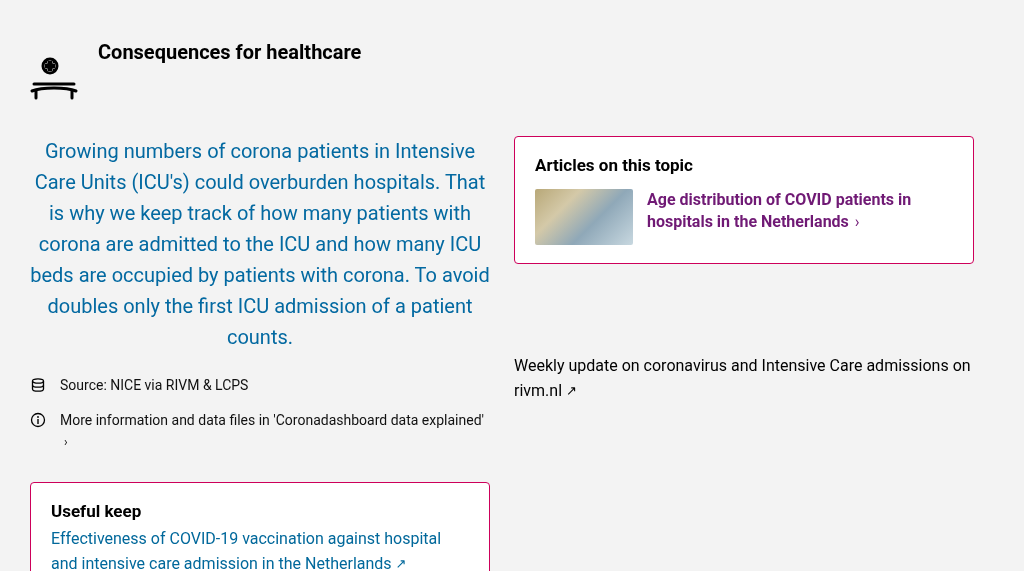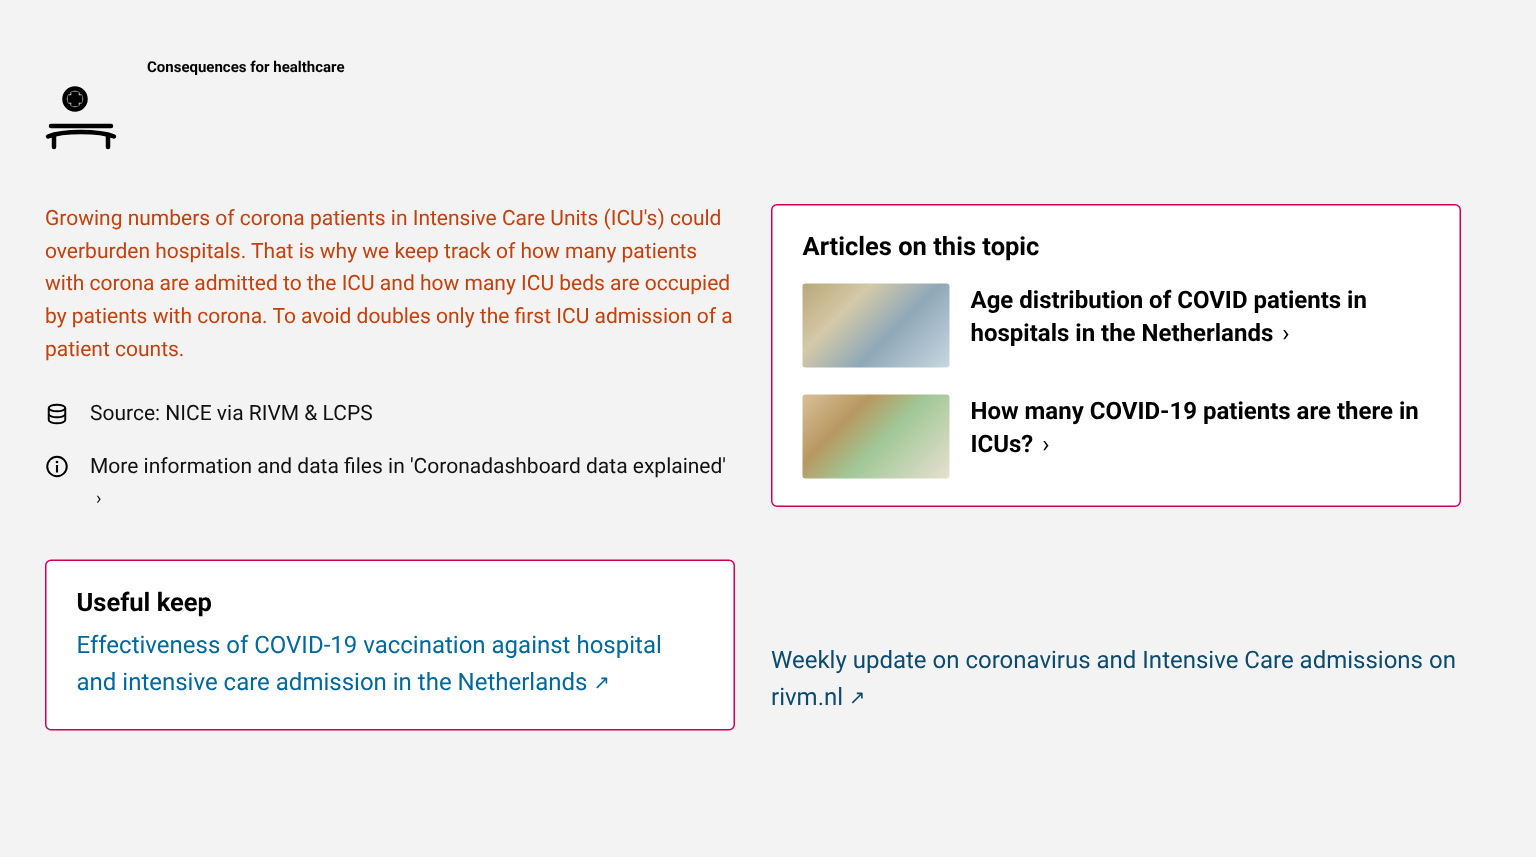--- a/index.html
+++ b/index.html
@@ -15,21 +15,21 @@
       display: flex;
       align-items: flex-start;
       gap: 20px;
       margin-bottom: 28px;
     }
     .header-icon {
       width: 48px;
       margin-top: 16px;
     }
     .header-text .category {
-      font-size: 10px;
+      font-size: 20px;
       font-weight: 700;
       margin-bottom: 2px;
     }
     .header-text .page-title {
       font-size: 36px;
       font-weight: 700;
       letter-spacing: -0.5px;
     }
     .content {
       display: flex;
@@ -37,24 +37,25 @@
     }
     .left-col {
       flex: 1;
       max-width: 460px;
     }
     .right-col {
       flex: 1;
       max-width: 460px;
     }
     .intro-text {
-      font-size: 14px;
+      font-size: 20px;
       line-height: 1.55;
       margin-bottom: 22px;
-      color: #c2410c;
+      color: #0369a1;
+      text-align: center;
     }
     .meta-list {
       list-style: none;
     }
     .meta-item {
       display: flex;
       align-items: flex-start;
       gap: 14px;
       font-size: 14px;
       line-height: 1.5;
@@ -113,34 +114,34 @@
       width: 98px;
       height: 56px;
       flex-shrink: 0;
       background: linear-gradient(135deg, #b8a878 0%, #d4c9a8 30%, #8fa8b8 60%, #c8d8e0 100%);
       border-radius: 2px;
     }
     .article-thumb.thumb2 {
       background: linear-gradient(135deg, #d8c09a 0%, #b89860 30%, #a0c898 55%, #e8e0d0 100%);
     }
     .article-link {
-      color: #000000;
+      color: #701a75;
       font-weight: 700;
       font-size: 16px;
       line-height: 1.4;
       cursor: pointer;
     }
     .article-link .chevron {
       font-weight: 400;
       margin-left: 2px;
     }
     .weekly-update {
       font-size: 16px;
       line-height: 1.55;
-      color: #0c4a6e;
+      color: #000000;
       cursor: pointer;
       margin-top: 90px;
     }
   </style>
 </head>
 <body>
 
 <div class="header">
   <div class="header-icon">
     <svg viewBox="0 0 48 48" width="48" height="48">
@@ -200,25 +201,19 @@
     <div class="card articles-card">
       <div class="card-title">Articles on this topic</div>
 
       <div class="article-item">
         <div class="article-thumb"></div>
         <div class="article-link">
           <span>Age distribution of COVID patients in hospitals in the Netherlands</span> <span class="chevron">›</span>
         </div>
       </div>
 
-      <div class="article-item">
-        <div class="article-thumb thumb2"></div>
-        <div class="article-link">
-          <span>How many COVID-19 patients are there in ICUs?</span> <span class="chevron">›</span>
-        </div>
-      </div>
     </div>
 
     <div class="weekly-update">
       <span>Weekly update on coronavirus and Intensive Care admissions on rivm.nl</span><span class="ext-icon">↗</span>
     </div>
   </div>
 </div>
 
 </body></html>

